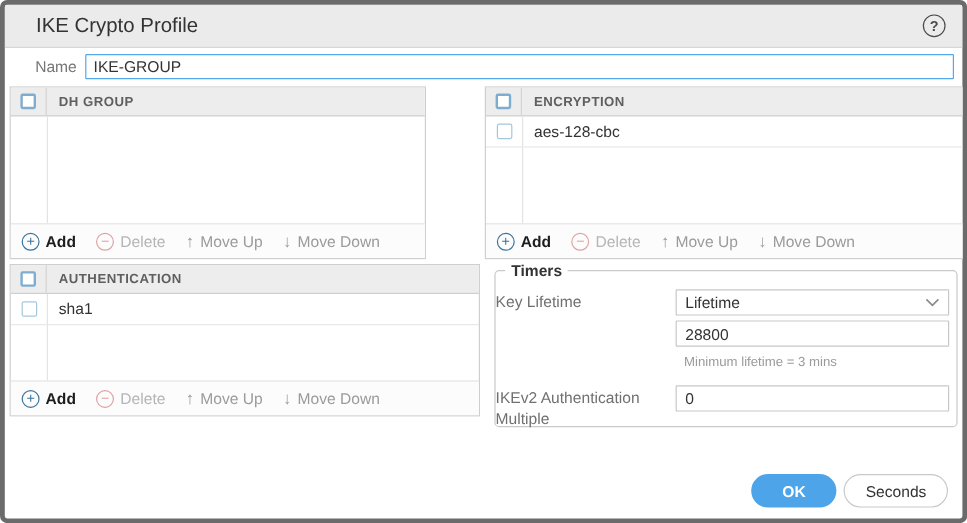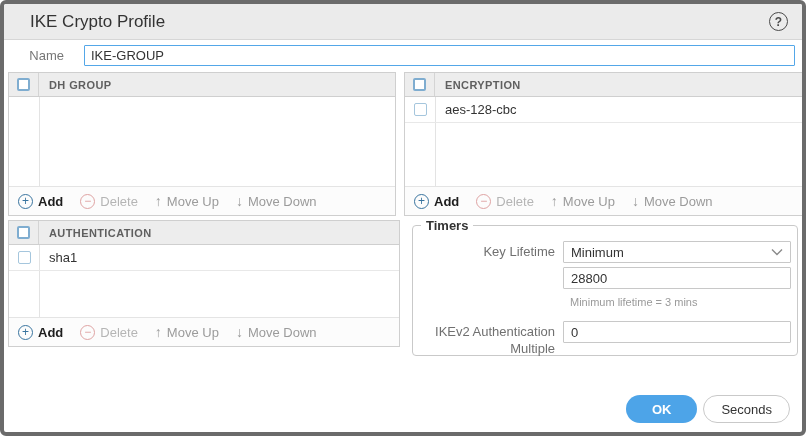--- a/index.html
+++ b/index.html
@@ -31,26 +31,26 @@
   }
 
   
   .name-row {
     position: absolute; left: 24px; top: 41px; right: 7px; height: 21px;
     display: flex; align-items: center;
   }
   .name-label { color: #767676; font-size: 13px; margin-right: 7px; width: 36px; text-align: right; }
   .name-input {
     flex: 1; height: 21px; border: 1.5px solid #54a7e8; border-radius: 1px;
-    font: 13px "Liberation Sans", sans-serif; color: #333; padding: 0 6px; outline: none; margin-left: 13px;
+    font: 13px "Liberation Sans", sans-serif; color: #333; padding: 0 6px; outline: none;
   }
 
   
   .panel { position: absolute; border: 1px solid #cfcfcf; background: #fff; display: flex; flex-direction: column; }
-  .panel-a { left: 4px;  top: 68px;  width: 388px; height: 144px; }
+  .panel-a { left: 4px;  top: 68px;  width: 347px; height: 144px; }
   .panel-b { left: 400px; top: 68px; width: 448px; height: 144px; justify-content: space-between; }
   .panel-c { left: 4px;  top: 216px; width: 392px; height: 127px; }
 
   .thead {
     height: 24px; flex: none; background: #ededed; border-bottom: 1px solid #cfcfcf;
     display: flex; align-items: center;
   }
   .cb-cell { width: 30px; flex: none; display: flex; align-items: center; justify-content: center; align-self: stretch; }
   .thead .cb-cell { border-right: 1px solid #d4d4d4; }
   .th { font-size: 11px; font-weight: 700; color: #5f5f5f; letter-spacing: .4px; padding-left: 10px; }
@@ -91,21 +91,21 @@
     position: absolute; left: 408px; top: 221px; width: 386px; height: 131px;
     border: 1px solid #c9c9c9; border-radius: 4px;
     padding-top: 15px;
   }
   .legend {
     position: absolute; top: -8px; left: 8px; background: #fff; padding: 0 5px;
     font-size: 13px; font-weight: 700; color: #333;
   }
   .f-row { display: flex; align-items: flex-start; margin-right: 6px; }
   .f-label {
-    width: 150px; flex: none; text-align: right; color: #707070; font-size: 13px;
+    width: 150px; flex: none; color: #707070; font-size: 13px;
     padding-right: 8px; padding-top: 3px; line-height: 1.3;
   }
   .f-field { flex: 1; }
   .selectbox {
     height: 22px; border: 1px solid #c8c8c8; border-radius: 1px; background: #fff;
     display: flex; align-items: center; justify-content: space-between;
     padding: 0 7px; font-size: 13px; color: #333; cursor: pointer;
   }
   .chev { color: #8a8a8a; display: flex; align-items: center; }
   .f-input {
@@ -242,21 +242,21 @@
     </div>
   </div>
 
   <div class="timers">
     <span class="legend">Timers</span>
 
     <div class="f-row">
       <span class="f-label">Key Lifetime</span>
       <div class="f-field">
         <div class="selectbox">
-          <span>Minimum</span>
+          <span>Lifetime</span>
           <span class="chev">
             <svg width="12" height="8" viewBox="0 0 12 8">
                 <polyline points="1,1.5 6,6.5 11,1.5" fill="none" stroke="#8a8a8a" stroke-width="1.4"></polyline>
               </svg>
           </span>
         </div>
         <input class="f-input mt4" type="text" value="28800" style="">
         <div class="hint">Minimum lifetime = 3 mins</div>
       </div>
     </div>

